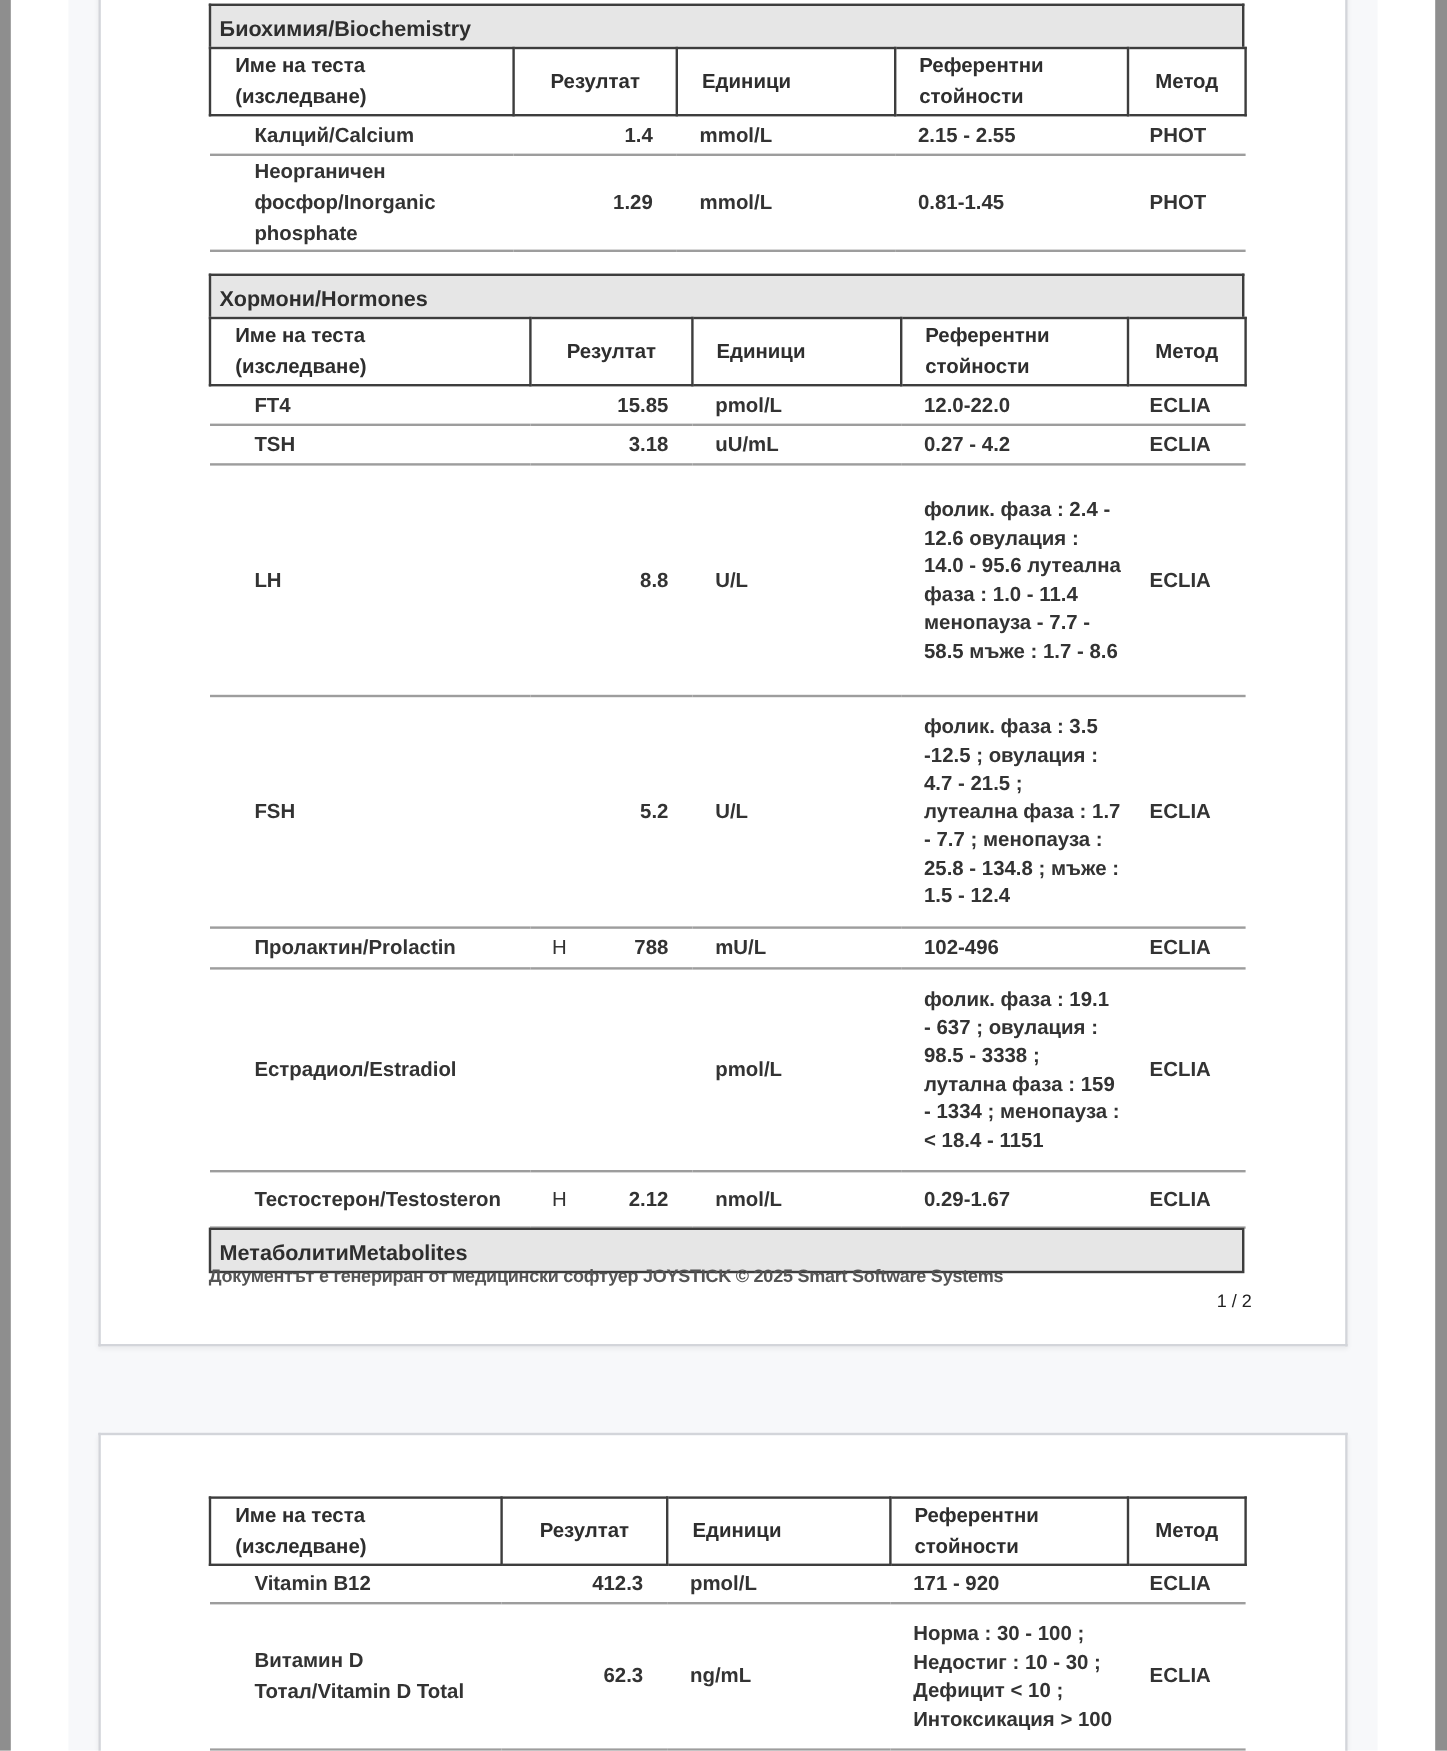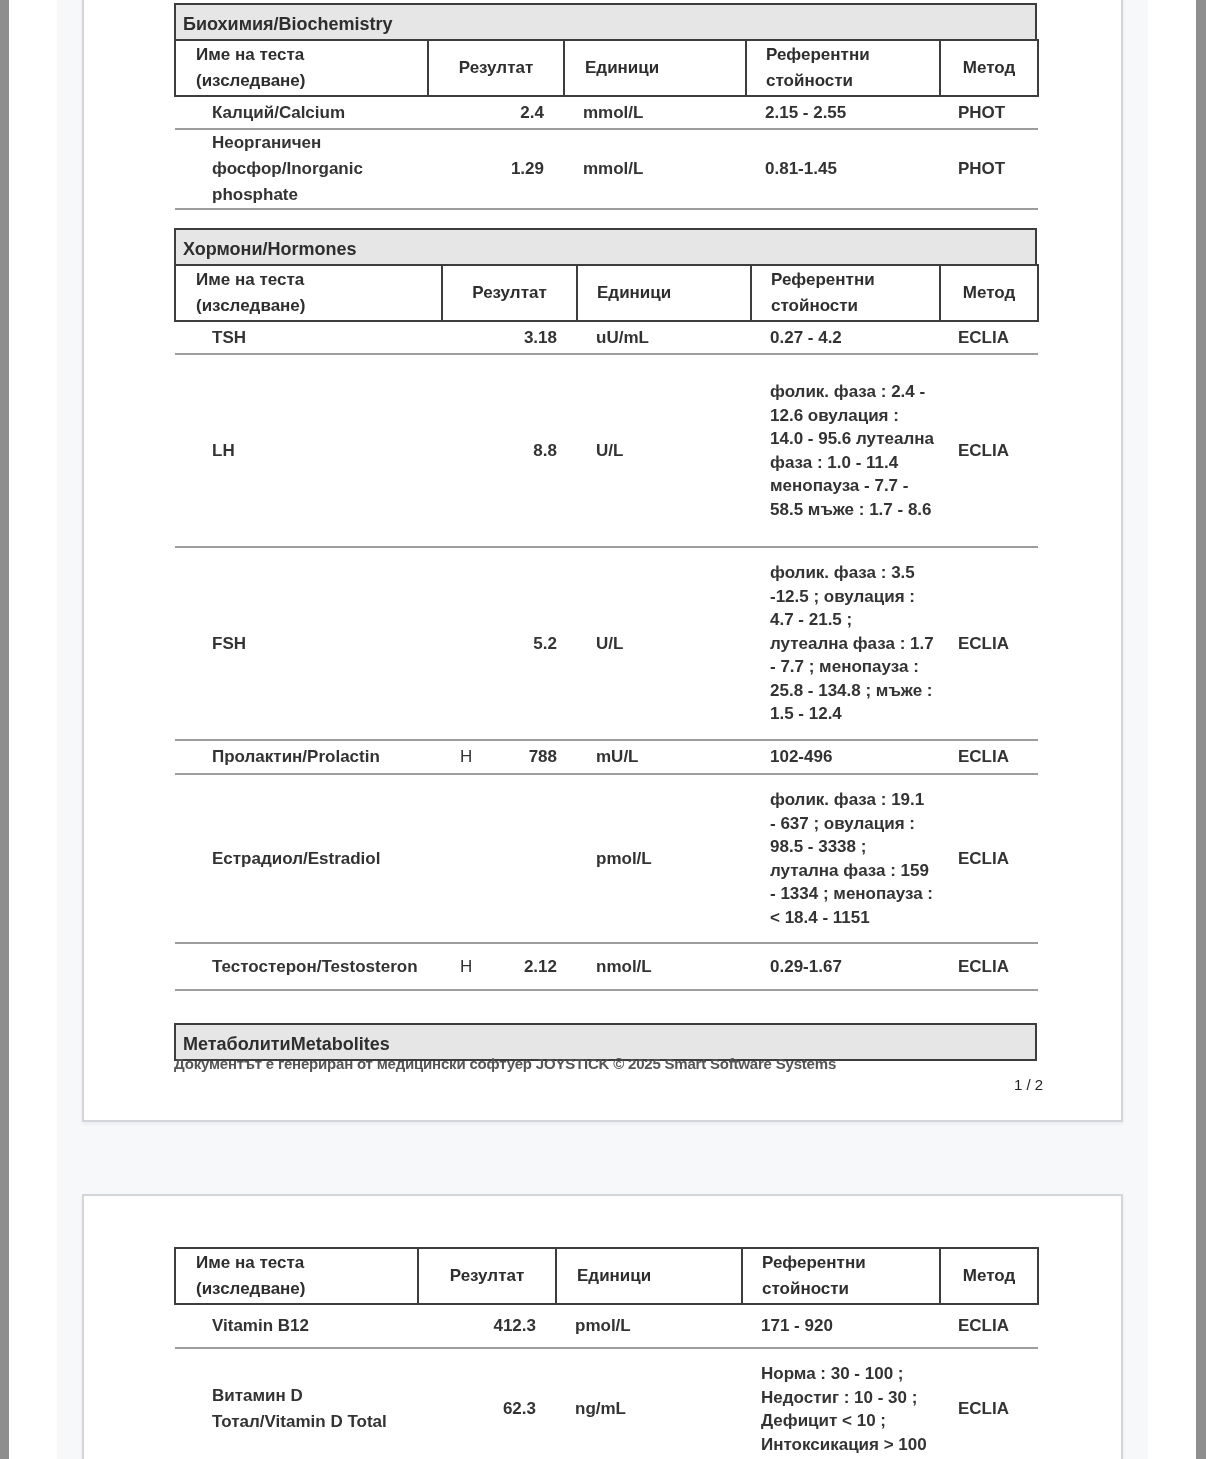--- a/index.html
+++ b/index.html
@@ -75,21 +75,21 @@
           <th style="padding-left:20px"><span>Име на теста</span><br><span>(изследване)</span></th>
           <th class="c-res">Резултат</th>
           <th style="padding-left:20px">Единици</th>
           <th style="padding-left:19px"><span>Референтни</span><br><span>стойности</span></th>
           <th class="c-meth">Метод</th>
         </tr>
       </thead>
       <tbody>
         <tr style="height:33px">
           <td class="name">Калций/Calcium</td>
-          <td class="res">2.4</td>
+          <td class="res">1.4</td>
           <td class="unit">mmol/L</td>
           <td class="ref">2.15 - 2.55</td>
           <td class="meth">PHOT</td>
         </tr>
         <tr style="height:68px">
           <td class="name" style="line-height:26px;padding-right:30px">Неорганичен фосфор/Inorganic phosphate</td>
           <td class="res">1.29</td>
           <td class="unit">mmol/L</td>
           <td class="ref">0.81-1.45</td>
           <td class="meth">PHOT</td>
@@ -112,20 +112,27 @@
         <tr>
           <th style="padding-left:20px"><span>Име на теста</span><br><span>(изследване)</span></th>
           <th class="c-res">Резултат</th>
           <th style="padding-left:19px">Единици</th>
           <th style="padding-left:19px"><span>Референтни</span><br><span>стойности</span></th>
           <th class="c-meth">Метод</th>
         </tr>
       </thead>
       <tbody>
         <tr style="height:33px">
+          <td class="name">FT4</td>
+          <td class="res">15.85</td>
+          <td class="unit">pmol/L</td>
+          <td class="ref">12.0-22.0</td>
+          <td class="meth">ECLIA</td>
+        </tr>
+        <tr style="height:33px">
           <td class="name">TSH</td>
           <td class="res">3.18</td>
           <td class="unit">uU/mL</td>
           <td class="ref">0.27 - 4.2</td>
           <td class="meth">ECLIA</td>
         </tr>
         <tr style="height:193px">
           <td class="name">LH</td>
           <td class="res">8.8</td>
           <td class="unit">U/L</td>
@@ -195,21 +202,21 @@
       <thead>
         <tr>
           <th style="padding-left:20px"><span>Име на теста</span><br><span>(изследване)</span></th>
           <th class="c-res">Резултат</th>
           <th style="padding-left:20px">Единици</th>
           <th style="padding-left:19px"><span>Референтни</span><br><span>стойности</span></th>
           <th class="c-meth">Метод</th>
         </tr>
       </thead>
       <tbody>
-        <tr style="height:44px">
+        <tr style="height:32px">
           <td class="name">Vitamin B12</td>
           <td class="res">412.3</td>
           <td class="unit">pmol/L</td>
           <td class="ref">171 - 920</td>
           <td class="meth">ECLIA</td>
         </tr>
         <tr style="height:122px">
           <td class="name" style="line-height:26px;padding-right:20px">Витамин D Тотал/Vitamin D Total</td>
           <td class="res">62.3</td>
           <td class="unit">ng/mL</td>

